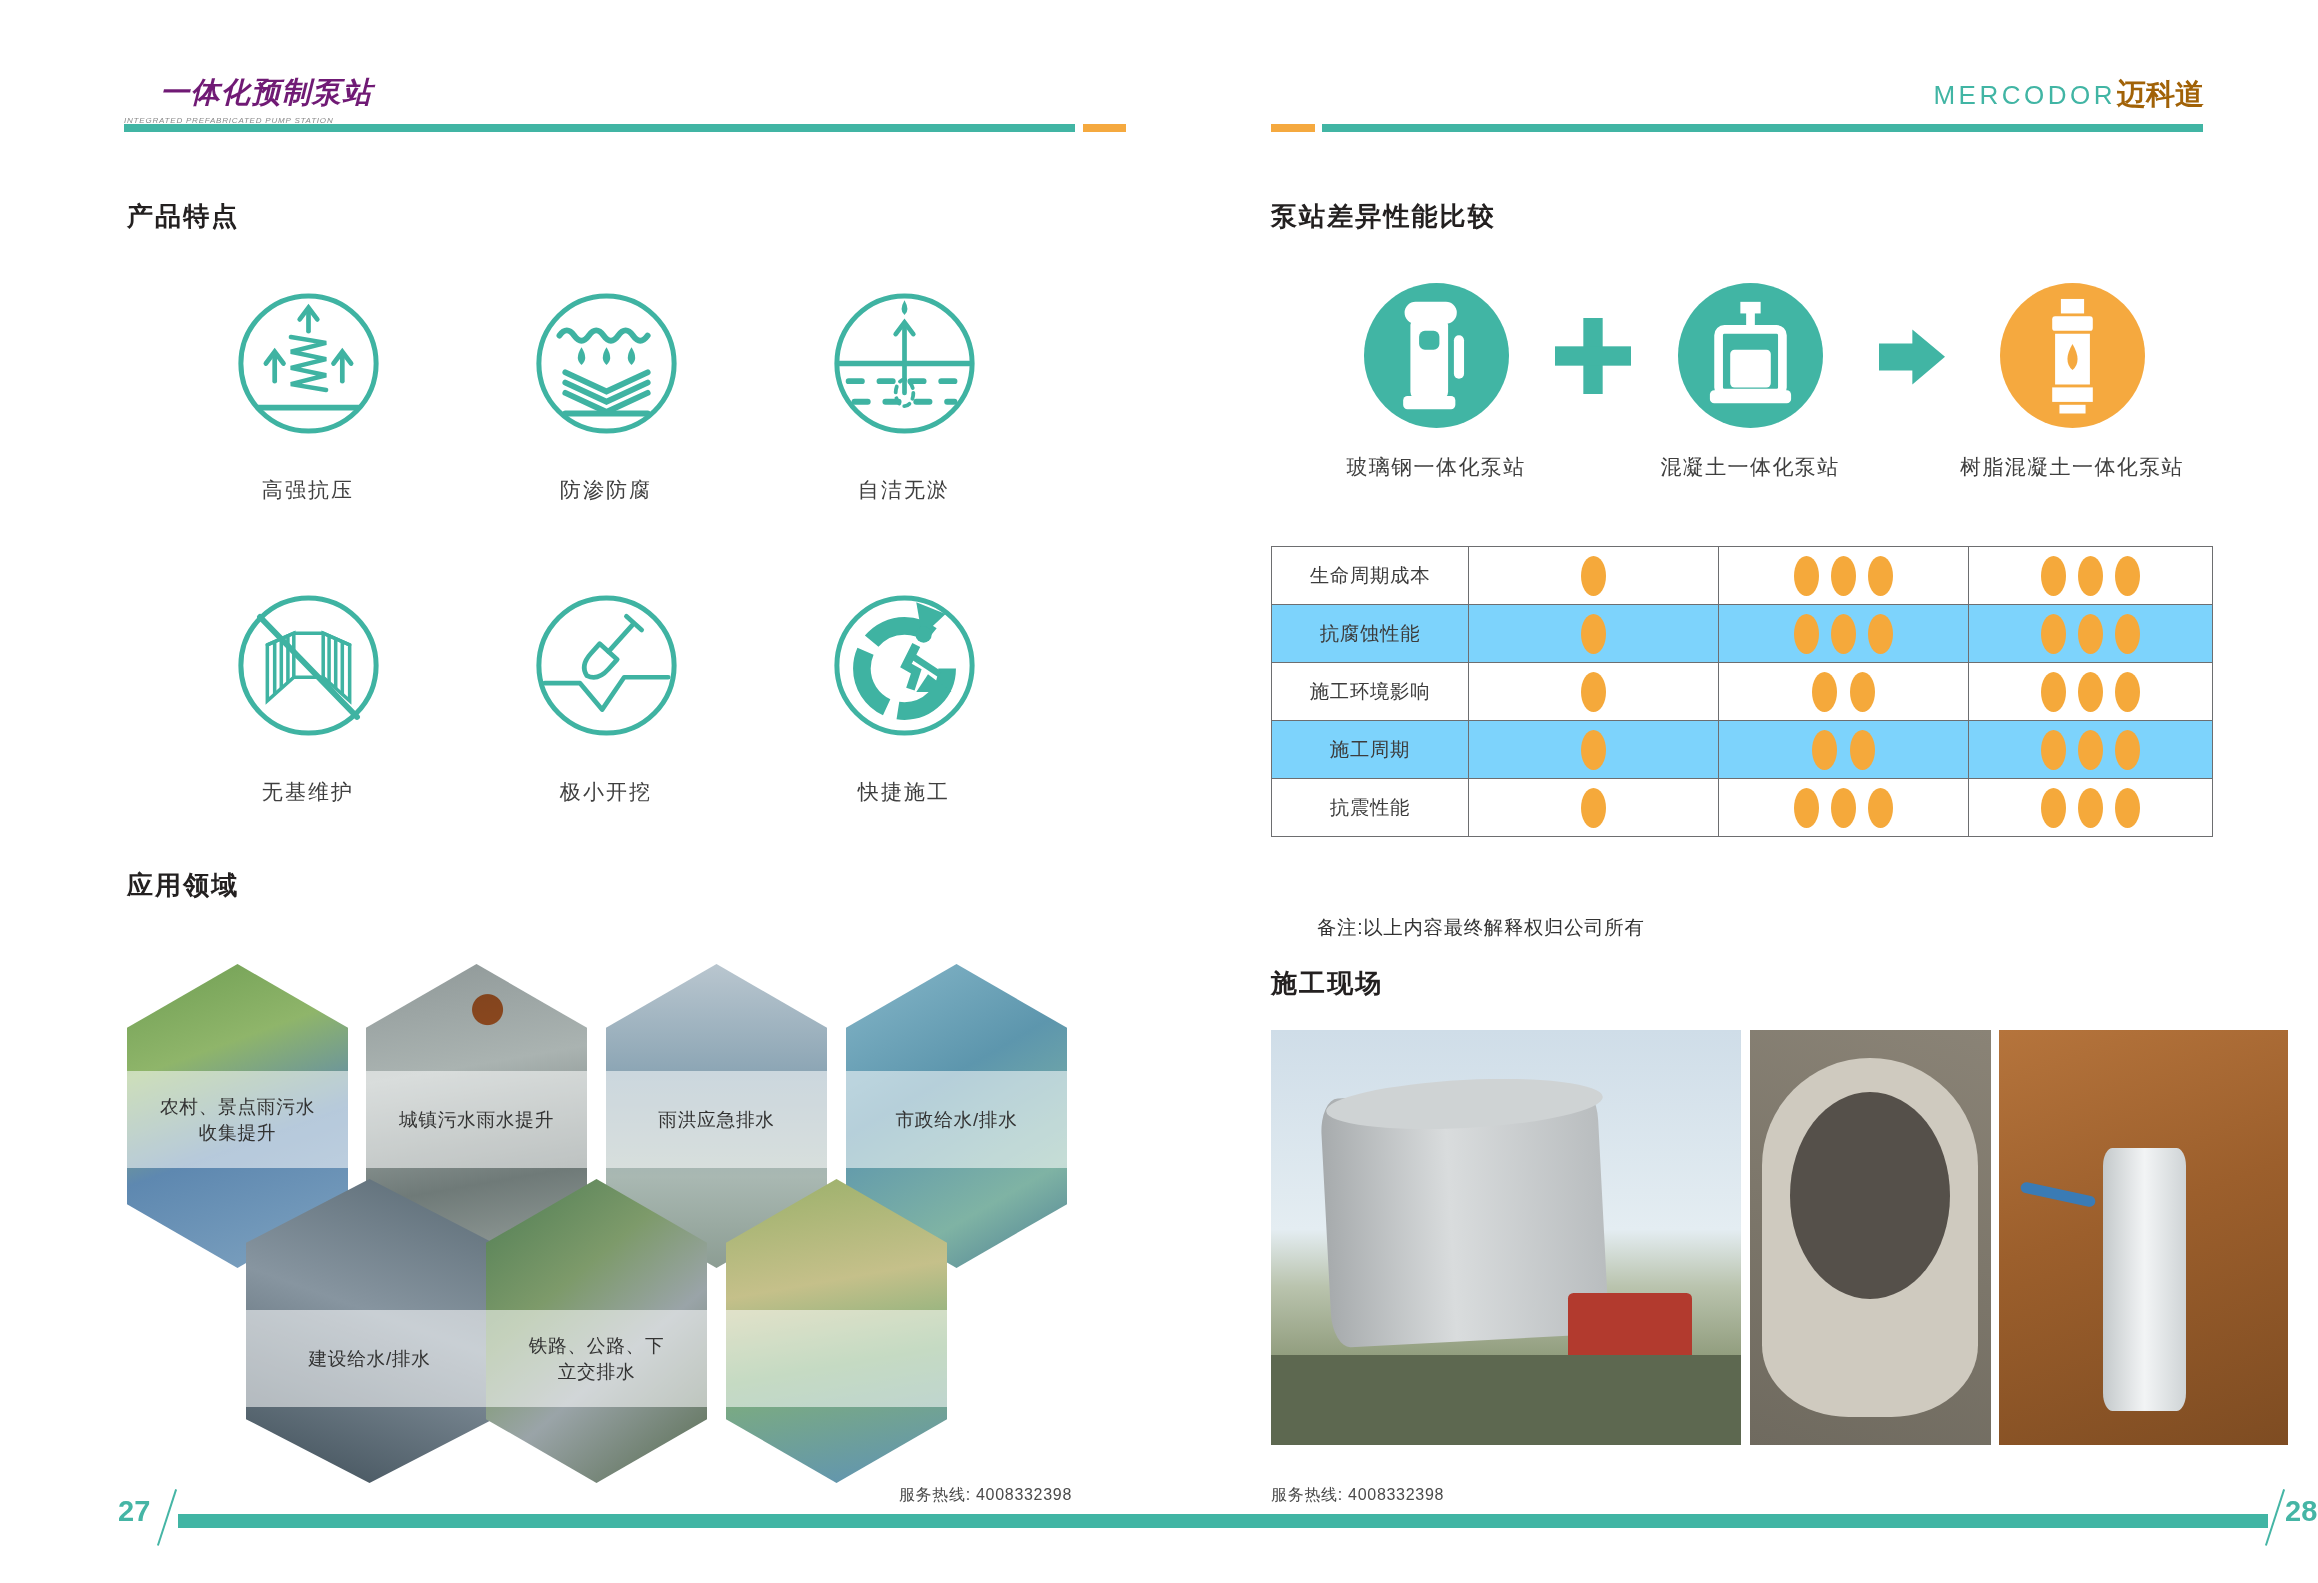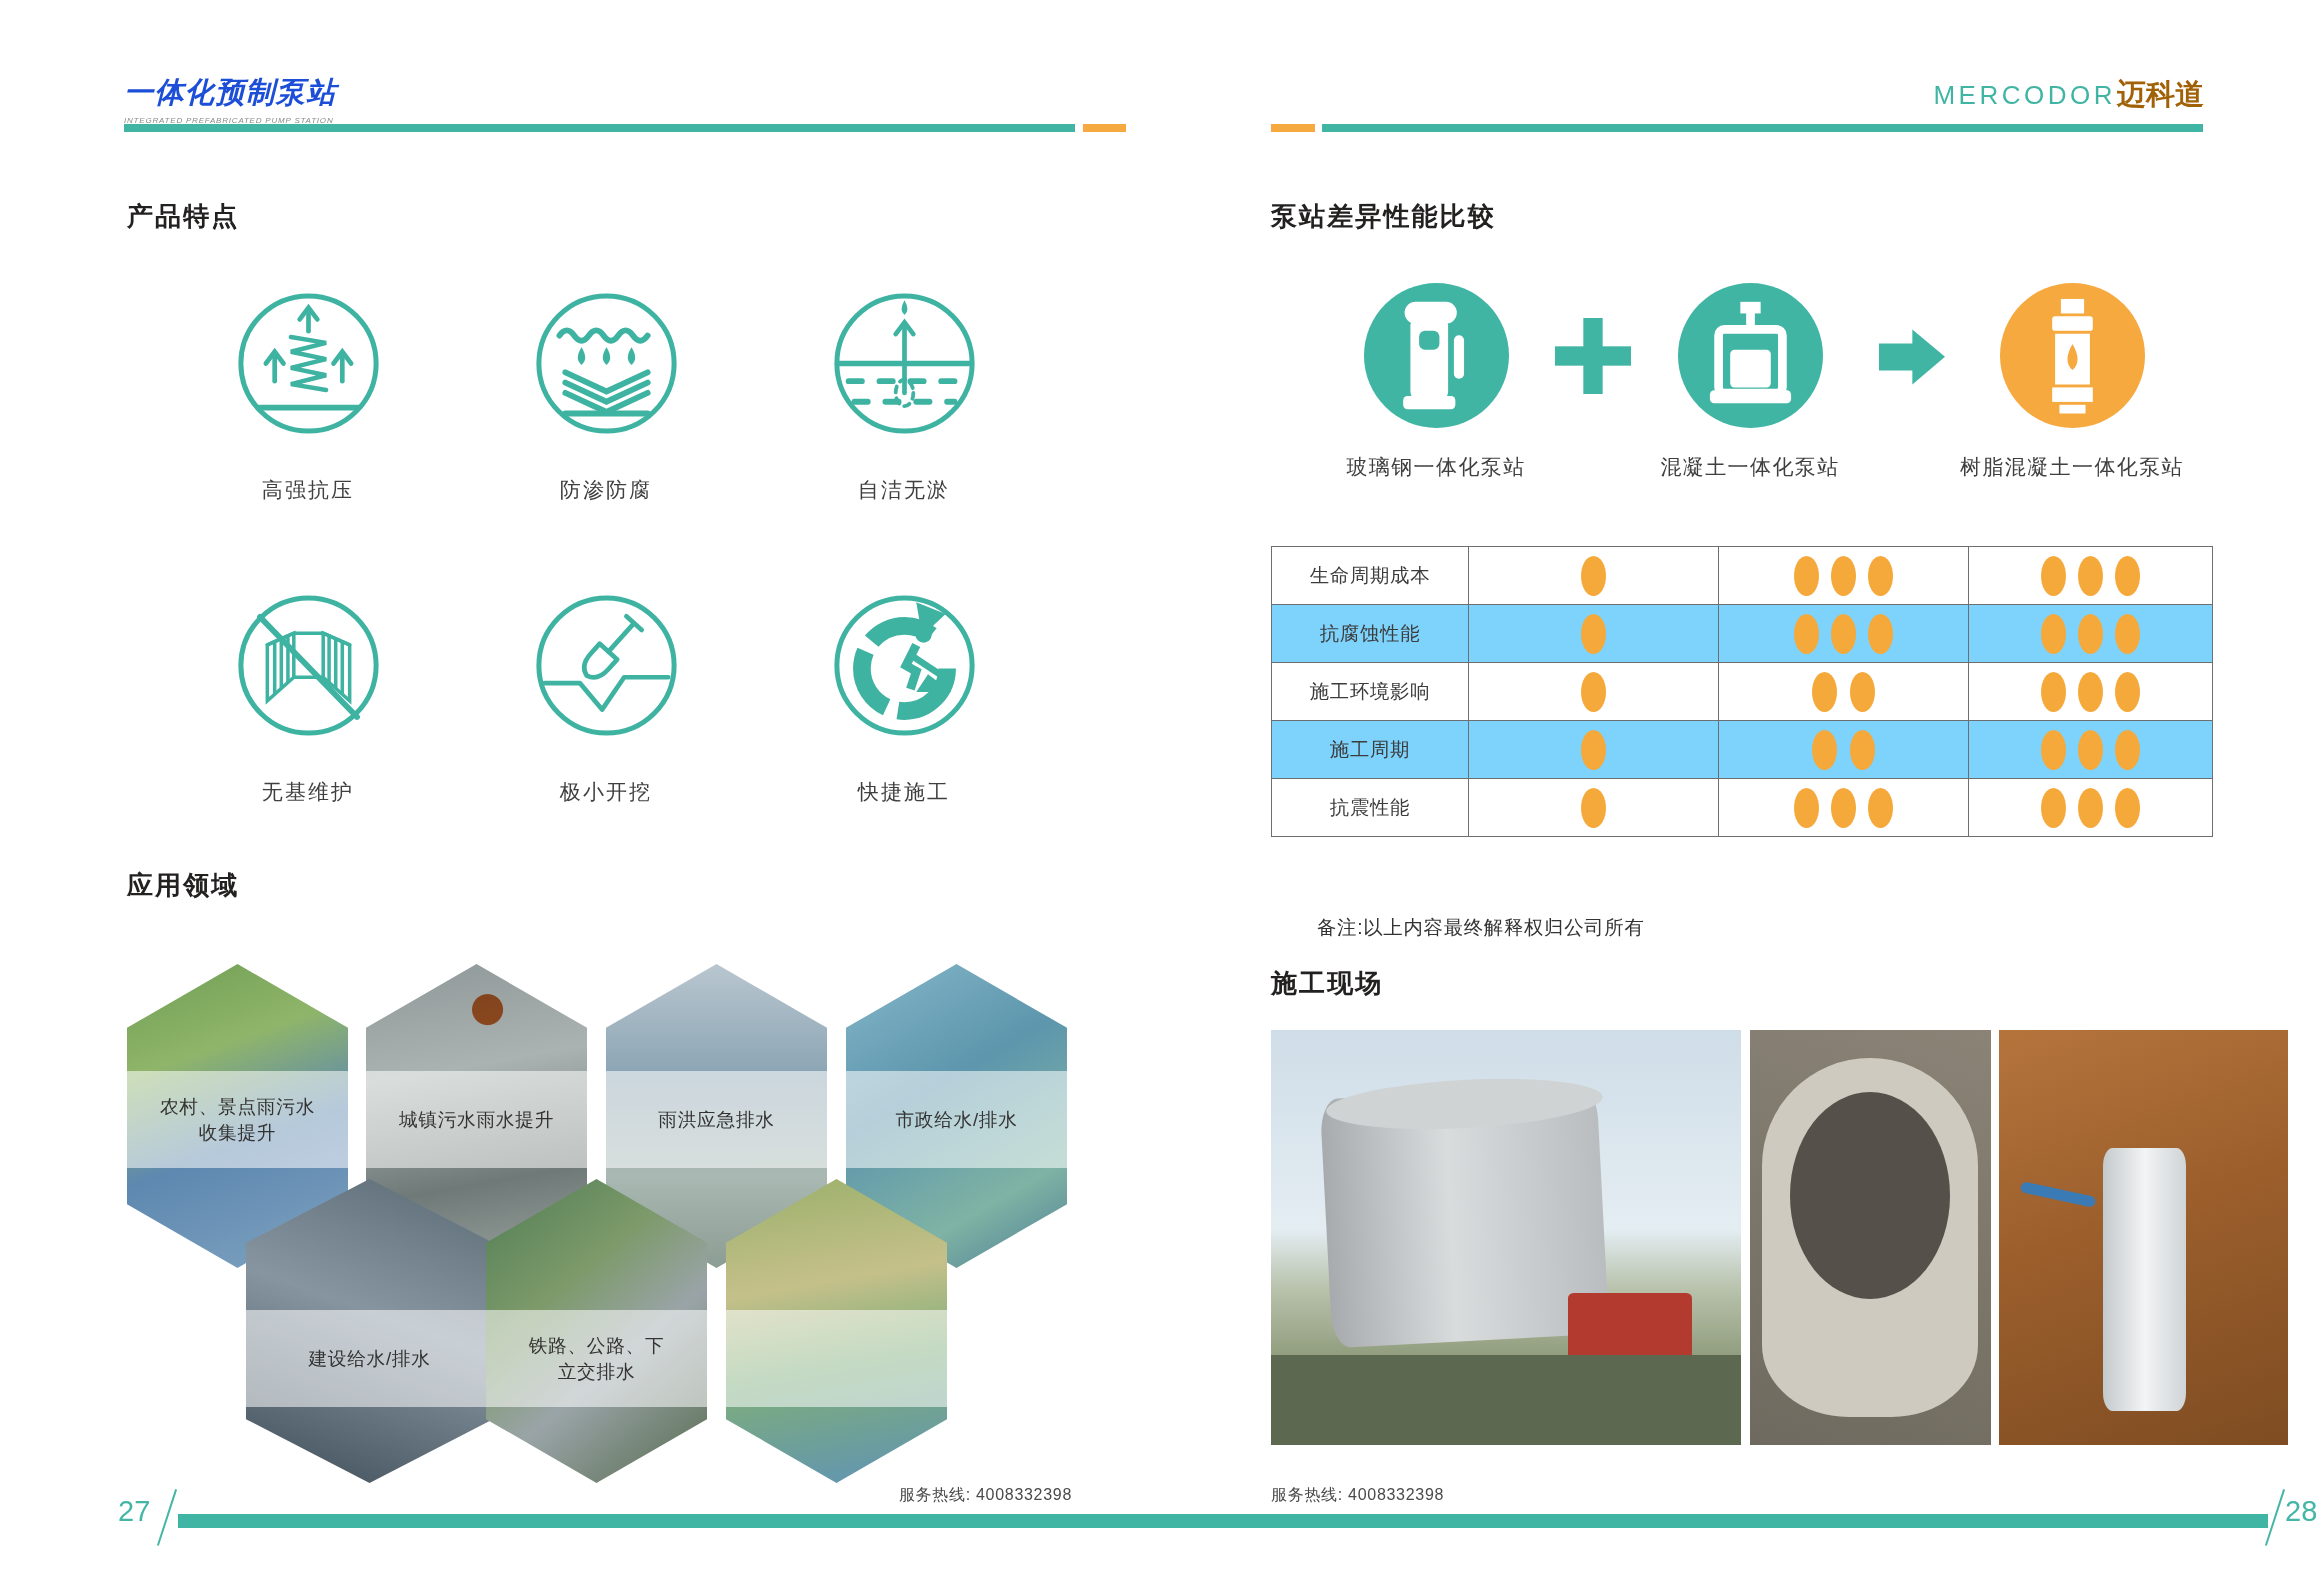--- a/index.html
+++ b/index.html
@@ -3,21 +3,21 @@
 <meta charset="utf-8">
 <style>
   html,body{margin:0;padding:0;background:#e8e8e8;}
   #page{position:relative;width:2319px;height:1584px;background:#ffffff;overflow:hidden;
         font-family:"Liberation Sans","DejaVu Sans",sans-serif;color:#232020;}
   .abs{position:absolute;}
   .prewrap{white-space:pre-line;}
 
   
   .logo-title{font-family:"Liberation Serif","DejaVu Serif",serif;font-style:italic;font-weight:700;
-              font-size:29px;color:#1d4ed8;letter-spacing:1.4px;}
+              font-size:29px;color:#701a75;letter-spacing:1.4px;margin-left:36px;}
   .logo-sub{font-style:italic;font-size:8px;color:#8a8a8a;letter-spacing:0.8px;margin-top:2.8px;}
   .rule-teal{background:#41b5a4;height:7.6px;}
   .rule-orange{background:#f5a93f;height:7.6px;}
   .brand{display:flex;align-items:baseline;gap:1px;}
   .brand-en{font-size:26px;font-weight:400;color:#41b5a4;letter-spacing:3.5px;}
   .brand-cn{font-family:"Liberation Serif","DejaVu Serif",serif;font-size:29px;font-weight:700;color:#a16207;}
 
   .h1{font-size:26px;font-weight:700;color:#232020;letter-spacing:2.1px;}
 
   
@@ -51,21 +51,21 @@
   .c1{width:196px;} .c2{width:249px;} .c3{width:249px;} .c4{width:243px;}
   .dot{display:inline-block;width:25px;height:40px;border-radius:50%;background:#f5a93b;margin:0 6.2px;vertical-align:middle;}
 
   .note{font-size:19.4px;color:#333;letter-spacing:0.7px;}
 
   
   .photo{position:absolute;top:1030px;height:415px;overflow:hidden;}
 
   
   .footer-bar{position:absolute;left:178px;top:1514px;width:2090px;height:14px;background:#41b5a4;}
-  .pagenum{position:absolute;top:1495px;font-size:29px;color:#45b5a5;}
+  .pagenum{position:absolute;top:1495px;font-size:29px;color:#45b5a5;font-weight:bold;}
   .fslash{position:absolute;top:1488px;width:2.1px;height:59px;background:#45b5a5;transform:rotate(18deg);}
   .hotline{position:absolute;top:1485px;font-size:16px;color:#4a4a4a;letter-spacing:0.7px;}
 </style>
 </head>
 <body>
 
 <div id="page">
 
   <div class="abs" style="left:124px;top:73px;">
     <div class="logo-title">一体化预制泵站</div>

